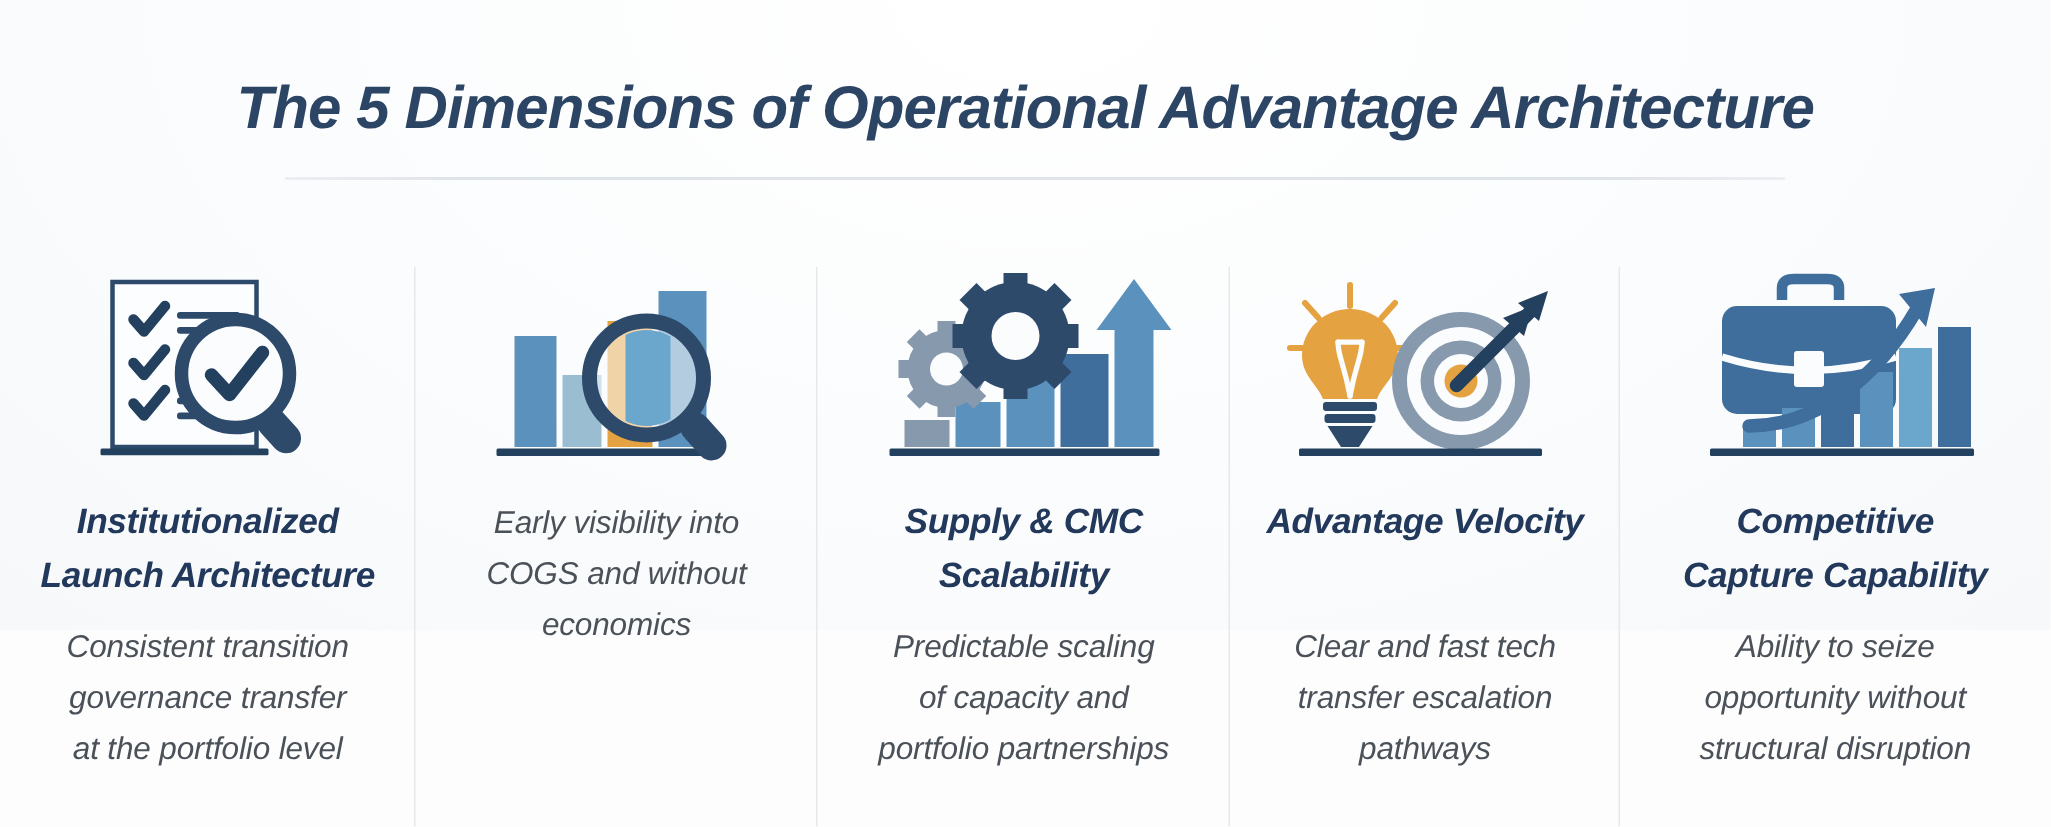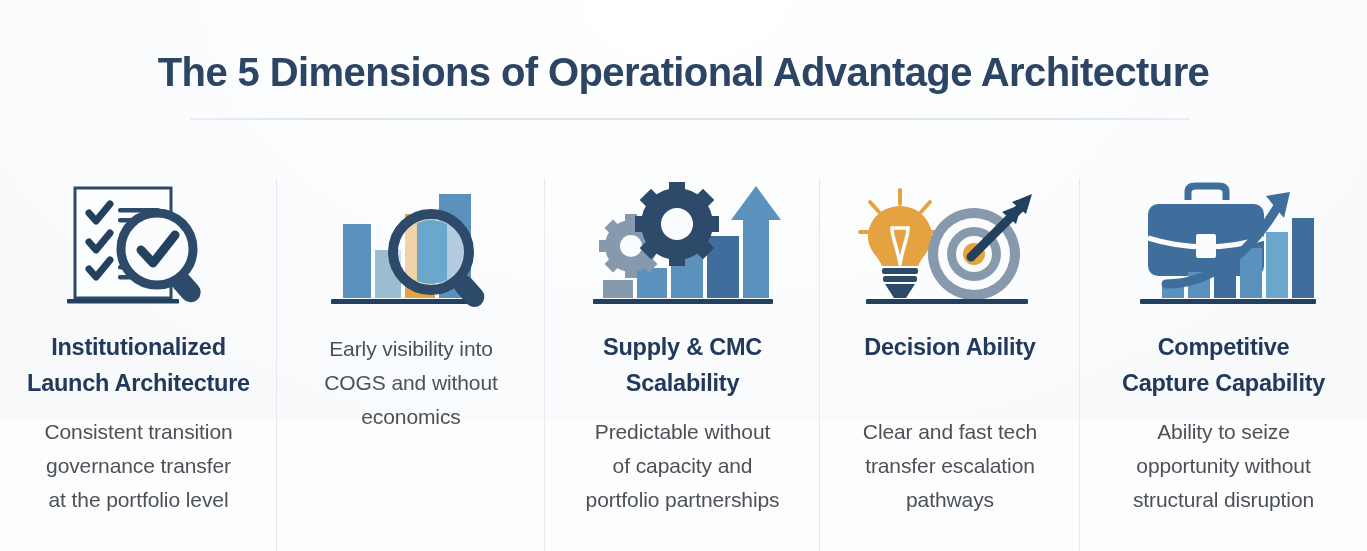--- a/index.html
+++ b/index.html
@@ -14,20 +14,21 @@
     font-family: "Liberation Sans", sans-serif;
     background: #fdfdfe;
   }
 
   #infographic {
     position: relative;
     width: 1367px;
     height: 420px;
     background:
       radial-gradient(ellipse at 50% 0%, #ffffff 0%, #fbfcfd 55%, #f7f8fa 100%);
+    font-style: italic;
   }
 
   
   #header {
     position: absolute;
     top: 0; left: 0;
     width: 1367px;
     height: 150px;
   }
 
@@ -259,21 +260,21 @@
           <circle cx="92" cy="44" r="16" fill="#fbfcfd"></circle>
 
           <rect x="8" y="119" width="180" height="5" rx="1" fill="#24405f"></rect>
         </svg>
       </div>
       <div class="card-title">
         <span>Supply &amp; CMC</span><br>
         <span>Scalability</span>
       </div>
       <div class="card-desc">
-        <span>Predictable without</span><br>
+        <span>Predictable scaling</span><br>
         <span>of capacity and</span><br>
         <span>portfolio partnerships</span>
       </div>
       <div class="card-divider"></div>
     </div>
 
     <div class="card c3">
       <div class="icon-wrap">
         <svg width="196" height="136" viewBox="0 0 196 136" aria-hidden="true">
 
@@ -309,21 +310,21 @@
 
           <g fill="#24405f">
             <polygon points="160,22 180,14 174,34"></polygon>
             <polygon points="150,32 170,24 164,44"></polygon>
           </g>
 
           <rect x="14" y="119" width="162" height="5" rx="1" fill="#24405f"></rect>
         </svg>
       </div>
       <div class="card-title single">
-        <span>Decision Ability</span>
+        <span>Advantage Velocity</span>
       </div>
       <div class="card-desc">
         <span>Clear and fast tech</span><br>
         <span>transfer escalation</span><br>
         <span>pathways</span>
       </div>
       <div class="card-divider"></div>
     </div>
 
     <div class="card c4">

